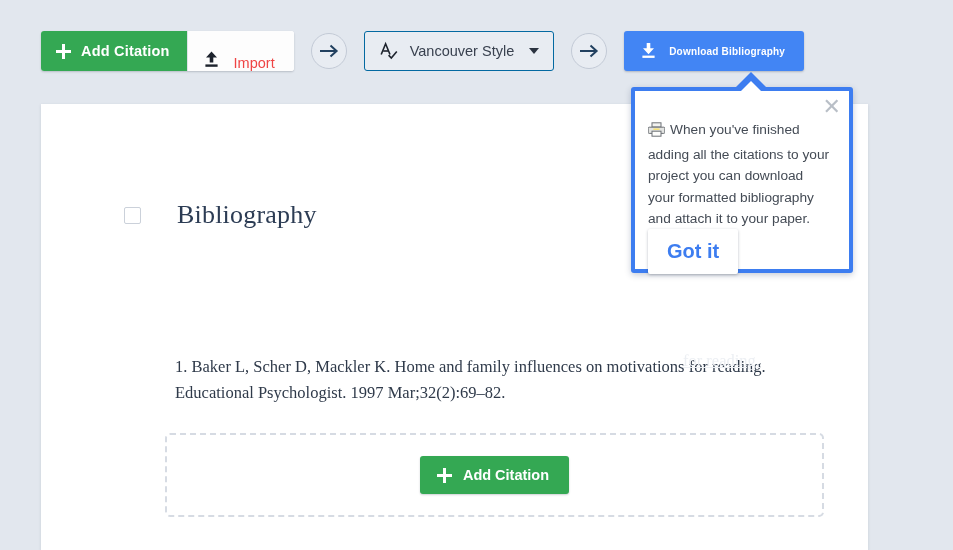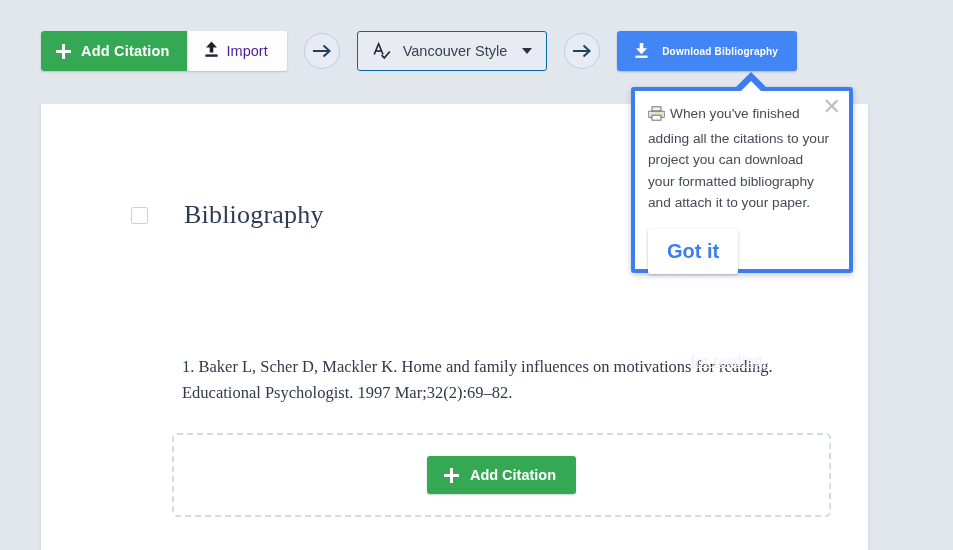--- a/index.html
+++ b/index.html
@@ -48,26 +48,26 @@
     gap: 10px;
     padding: 0 17px 0 15px;
     font-size: 14.5px;
     font-weight: bold;
     letter-spacing: .2px;
     cursor: pointer;
     height: 40px;
   }
   .btn-import {
     background: #fdfdfd;
-    color: #4c1d95;
+    color: #ef4444;
     border: none;
     border-left: 1px solid #dfe3ea;
     display: flex;
-    align-items: center;
-    gap: 8px;
+    align-items: flex-end;
+    gap: 15px;
     padding: 0 19px 0 16px;
     font-size: 14.5px;
     cursor: pointer;
     height: 40px;
   }
 
   
   .plus-ico {
     position: relative;
     width: 15px; height: 15px;
@@ -135,21 +135,20 @@
     box-shadow: 0 1px 2px rgba(30,40,60,.25);
   }
 
   
   #doc-panel {
     position: absolute;
     left: 41px; top: 104px;
     width: 827px; height: 446px;
     background: #fff;
     box-shadow: 0 1px 3px rgba(40,50,70,.13);
-    padding-left: 7px;
   }
   #doc-inner { position: relative; width: 100%; height: 100%; }
 
   .biblio-head-row {
     position: absolute;
     left: 83px; top: 96px;
     display: flex;
     align-items: center;
     gap: 36px;
   }
@@ -243,21 +242,21 @@
     position: absolute;
     right: 8px; top: 5px;
     font-size: 22px;
     line-height: 1;
     color: #b9bfc7;
     cursor: pointer;
     font-family: "Liberation Sans", sans-serif;
     font-weight: 300;
   }
   .tt-body {
-    padding: 12px 16px 0 13px;
+    padding: 28px 16px 0 13px;
     font-size: 13.7px;
     line-height: 21.5px;
     color: #444b55;
   }
   .printer-ico {
     display: inline-block;
     vertical-align: -3px;
     margin-right: 5px;
   }
   .btn-gotit {

